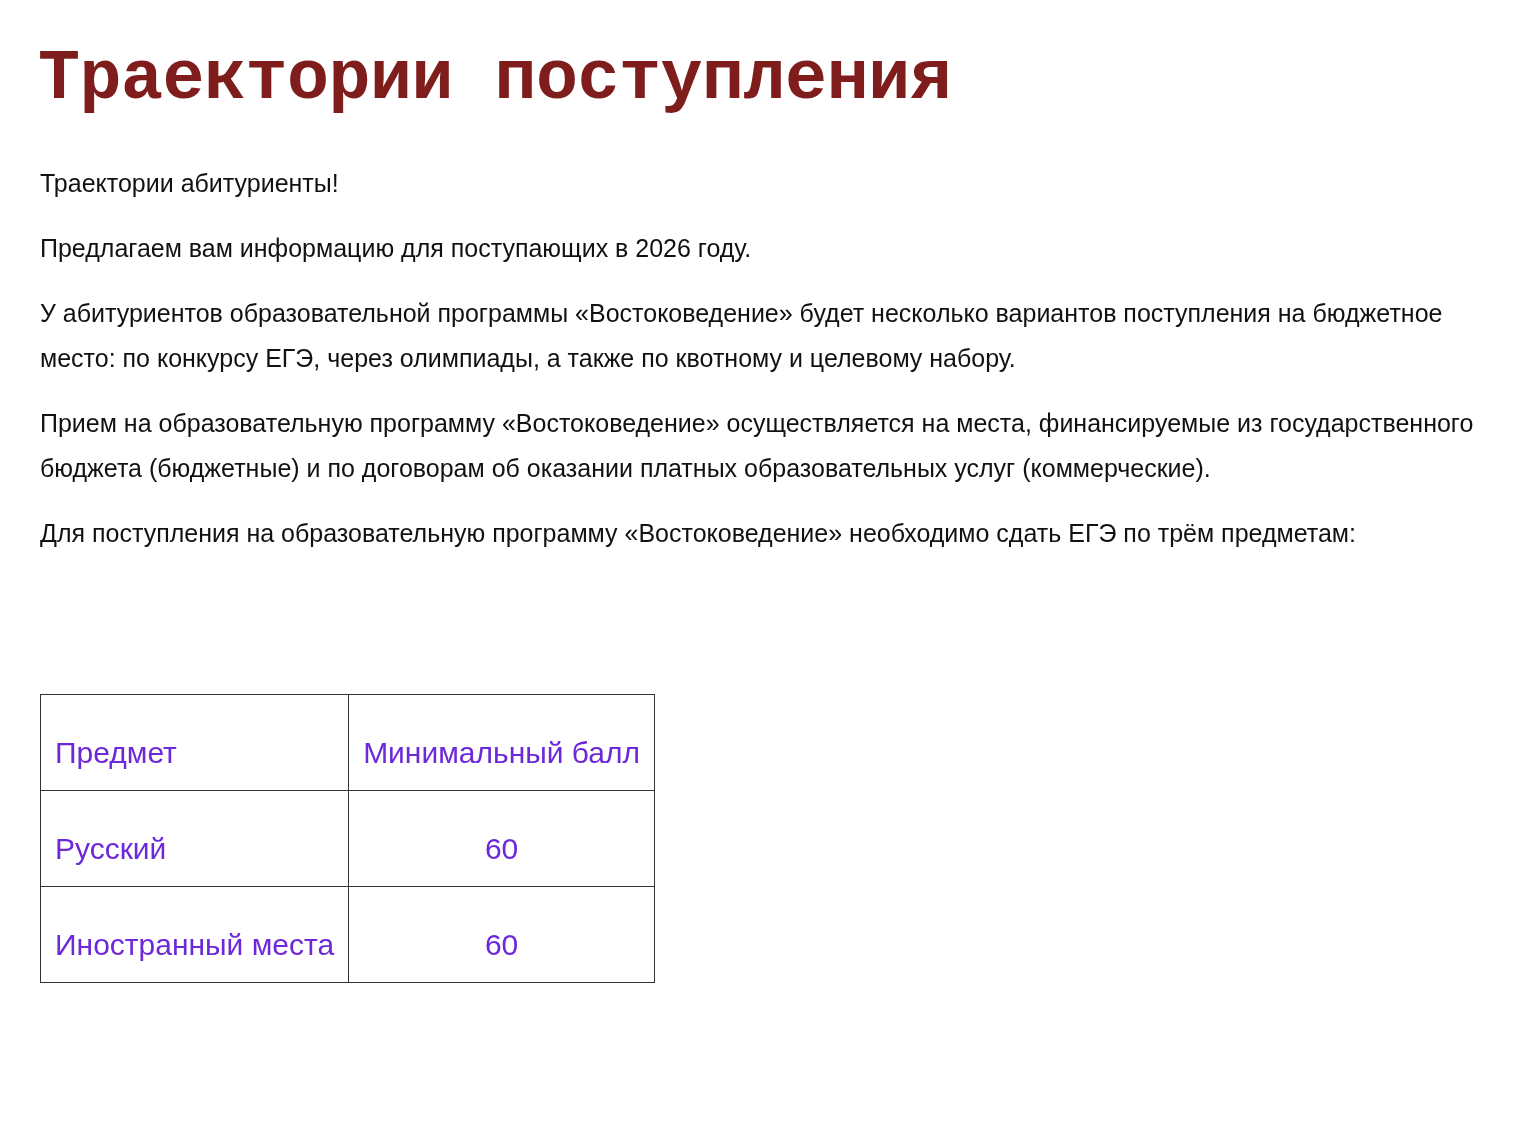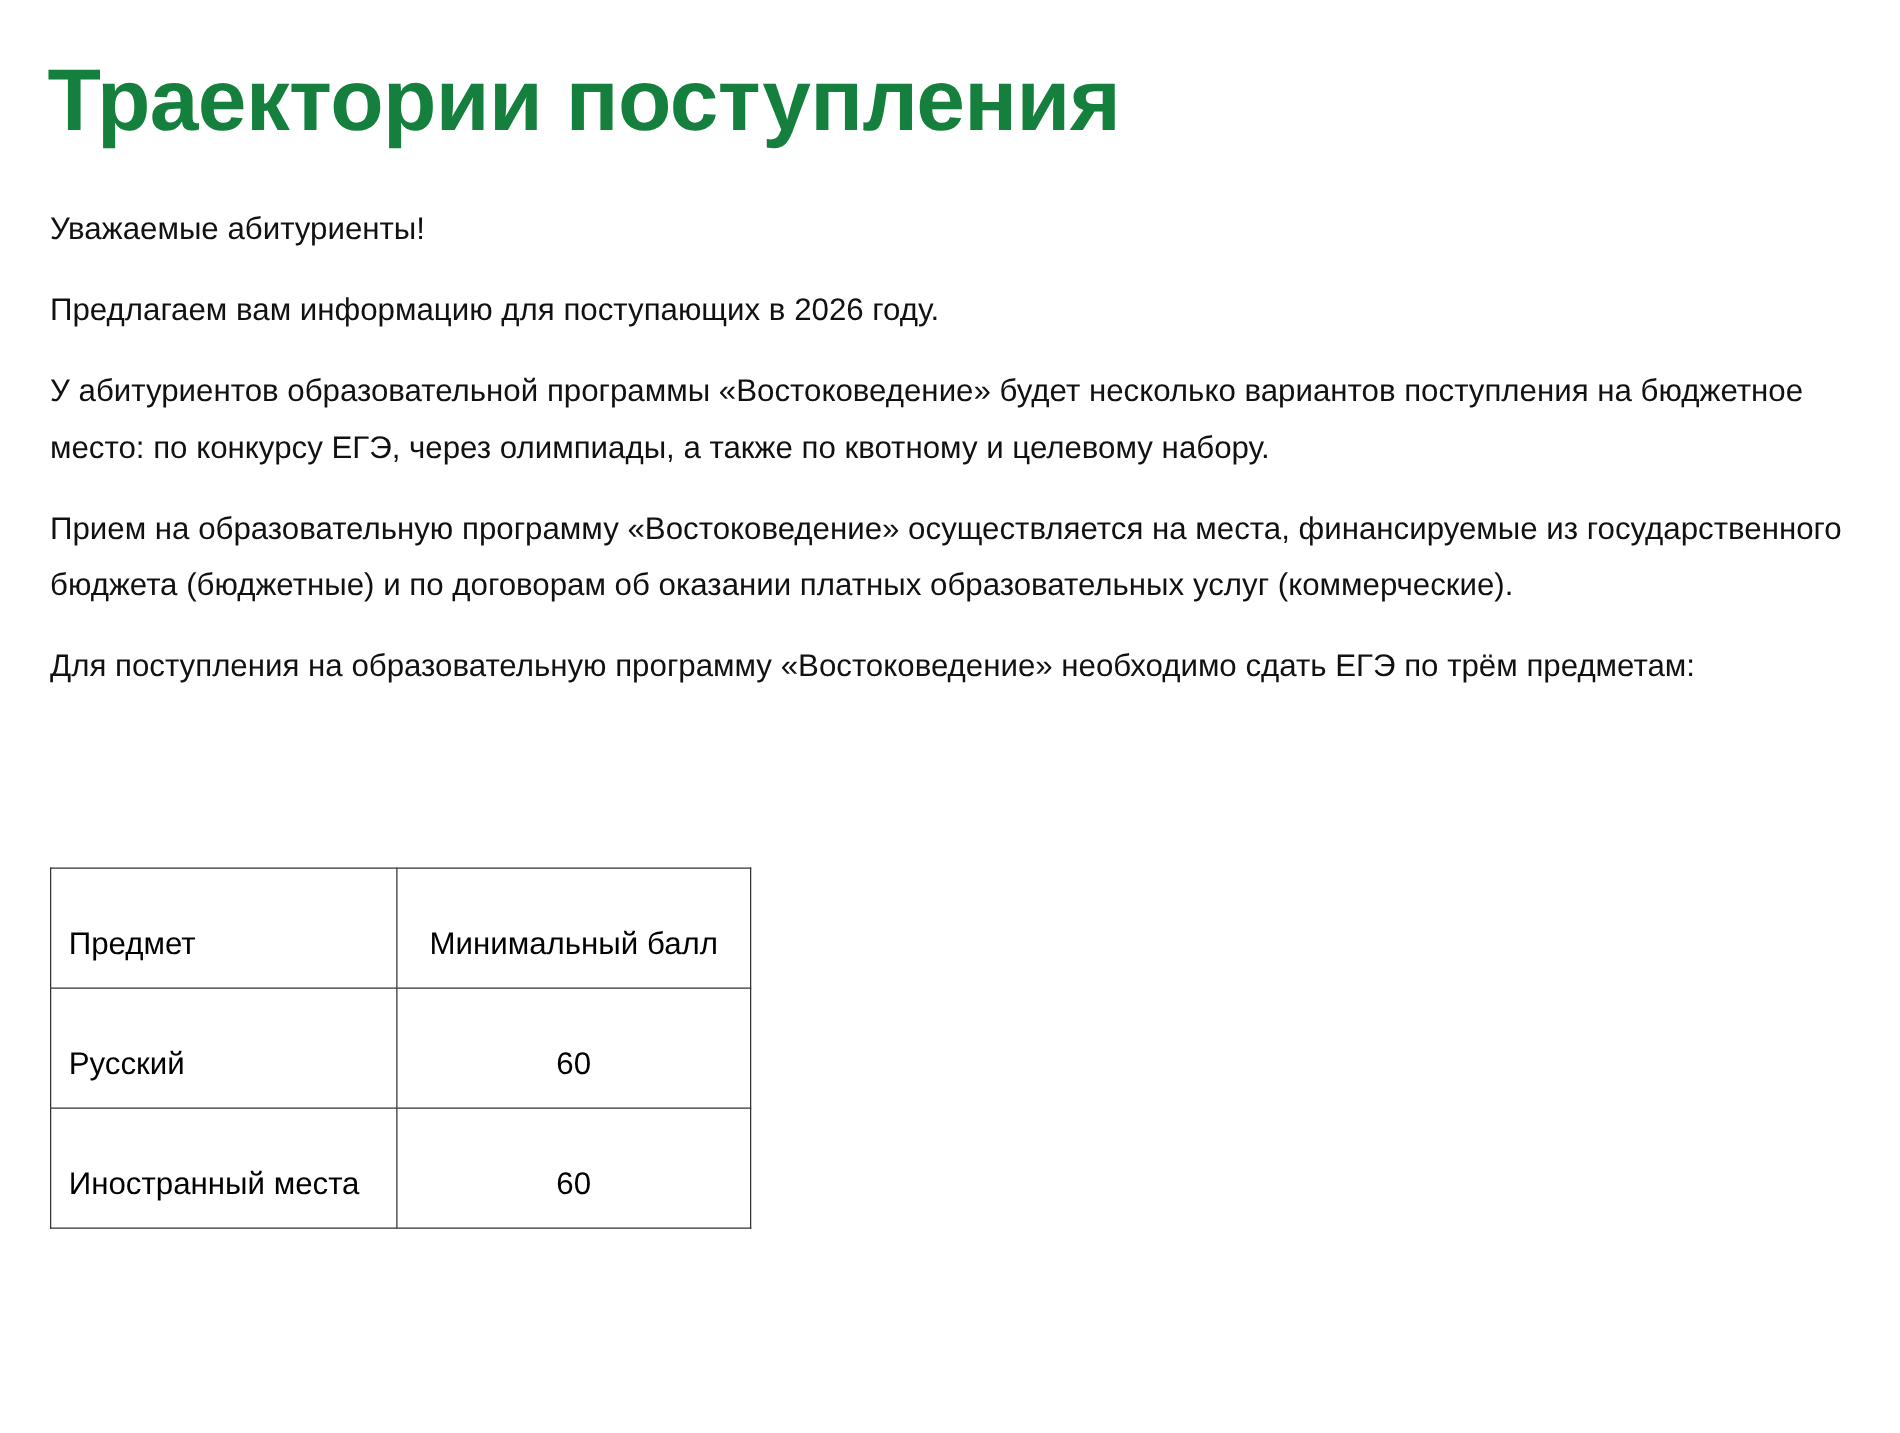--- a/index.html
+++ b/index.html
@@ -17,26 +17,26 @@
   .page {
     position: relative;
     padding-left: 40px;
     padding-right: 20px;
   }
   .title {
     margin: 0;
     position: absolute;
     left: 38px;
     top: 30px;
-    font-family: Liberation Sans, sans-serif;
+    font-family: Liberation Mono, monospace;
     font-weight: bold;
     font-size: 70px;
     line-height: 100px;
     letter-spacing: -0.5px;
-    color: #15803d;
+    color: #7f1d1d;
     white-space: nowrap;
     text-align: center;
   }
   .content {
     position: absolute;
     left: 40px;
     top: 161px;
     width: 1470px;
   }
   .para {
@@ -45,42 +45,42 @@
     line-height: 45px;
     color: #111111;
   }
   .table-wrap {
     position: absolute;
     left: 40px;
     top: 694px;
   }
   table.scores {
     border-collapse: collapse;
-    font-size: 25px;
-    color: #000000;
+    font-size: 30px;
+    color: #6d28d9;
   }
   table.scores td {
     border: 1.5px solid #333333;
     height: 96px;
     vertical-align: bottom;
     padding: 0 14px 20px 14px;
     box-sizing: border-box;
     white-space: nowrap;
   }
   table.scores td.col-subject { width: 277px; }
   table.scores td.col-score { width: 283px; text-align: center; }
 </style>
 </head>
 <body>
 
 <div class="page">
   <h1 class="title">Траектории поступления</h1>
 
   <div class="content">
-    <p class="para">Уважаемые абитуриенты!</p>
+    <p class="para">Траектории абитуриенты!</p>
     <p class="para">Предлагаем вам информацию для поступающих в 2026 году.</p>
     <p class="para">У абитуриентов образовательной программы «Востоковедение» будет несколько вариантов поступления на бюджетное место: по конкурсу ЕГЭ, через олимпиады, а также по квотному и целевому набору.</p>
     <p class="para">Прием на образовательную программу «Востоковедение» осуществляется на места, финансируемые из государственного бюджета (бюджетные) и по договорам об оказании платных образовательных услуг (коммерческие).</p>
     <p class="para">Для поступления на образовательную программу «Востоковедение» необходимо сдать ЕГЭ по трём предметам:</p>
   </div>
 
   <div class="table-wrap">
     <table class="scores">
       <tbody>
           <tr>

